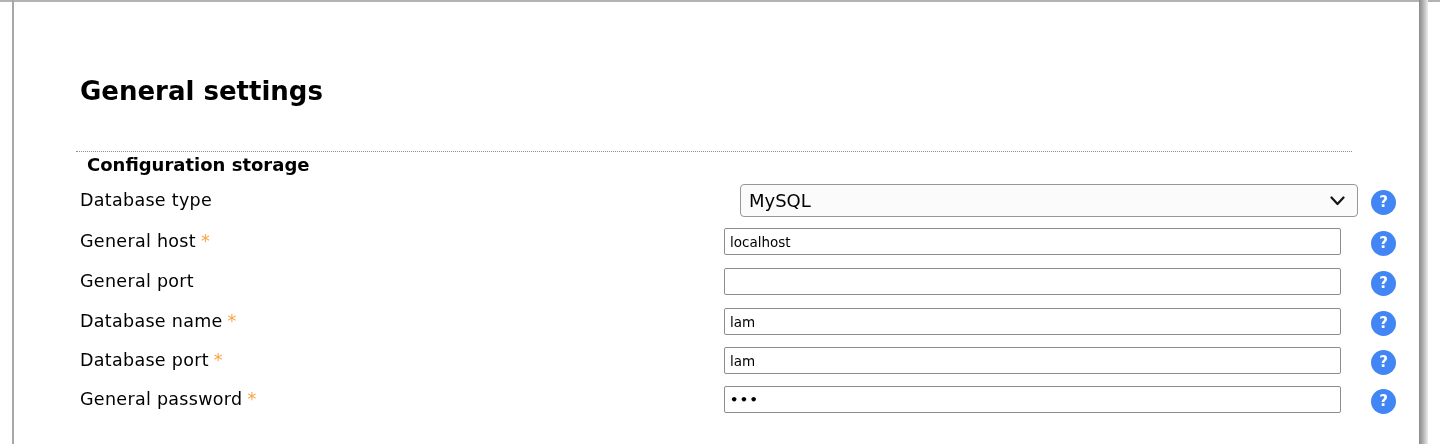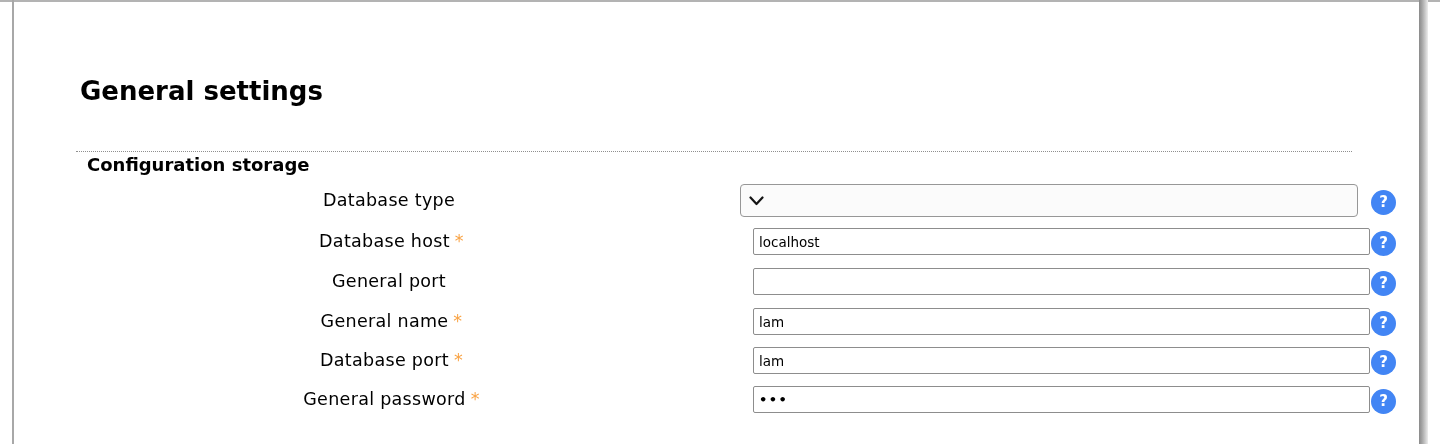--- a/index.html
+++ b/index.html
@@ -31,38 +31,38 @@
     font-size: 18px; font-weight: bold; line-height: 22px; white-space: nowrap; margin-top: 27px;
   }
   .section-rule {
     position: absolute; left: 76px; top: 151px; width: 1276px; height: 0;
     border-top: 1px dotted #8f8f8f;
   }
 
   
   .row-label {
     position: absolute; left: 80px; width: 623px;
-    text-align: center; font-size: 17.5px; line-height: 20px;
+    text-align: left; font-size: 17.5px; line-height: 20px;
     letter-spacing: 0.3px; white-space: nowrap;
   }
   .required { color: #f9a242; margin-left: 5px; }
 
   .top-r1 { top: 190px; } .top-r2 { top: 231px; } .top-r3 { top: 271px; }
   .top-r4 { top: 311px; } .top-r5 { top: 350px; } .top-r6 { top: 389px; }
 
   .select-box {
     position: absolute; left: 740px; top: 184px; width: 618px; height: 33px;
     border: 1px solid #979797; border-radius: 4px; background: #fbfbfb;
     display: flex; align-items: center; padding: 0 12px 0 8px; cursor: default;
   }
   .select-text { flex: 1; font-size: 18px; line-height: 31px; }
   .chevron { width: 15px; height: 10px; flex: 0 0 auto; }
 
   .text-input {
-    position: absolute; left: 753px; width: 617px; height: 27px;
+    position: absolute; left: 724px; width: 617px; height: 27px;
     border: 1px solid #8d8d8d; border-radius: 2px; background: #fff;
     font-family: "DejaVu Sans", sans-serif; font-size: 13.5px;
     padding: 0 4px 0 5px; color: #000; outline: none;
   }
   .pw { font-size: 13px; font-weight: bold; letter-spacing: 1.5px; }
   .in-r2 { top: 228px; } .in-r3 { top: 268px; } .in-r4 { top: 308px; }
   .in-r5 { top: 347px; } .in-r6 { top: 386px; }
 
   .help {
     position: absolute; left: 1371px; width: 25px; height: 25px;
@@ -79,40 +79,41 @@
 <div class="scrollbar"></div>
 
 <h1 class="page-title">General settings</h1>
 <h2 class="section-heading">Configuration storage</h2>
 <div class="section-rule"></div>
 
 <div class="row-label top-r1">
   <span>Database type</span><span class="required"></span>
 </div>
 <div class="select-box">
+  <span class="select-text">MySQL</span>
   <svg class="chevron" viewBox="0 0 15 10">
     <polyline points="1.5,1.5 7.5,8 13.5,1.5" fill="none" stroke="#141414" stroke-width="2.2" stroke-linecap="round" stroke-linejoin="round"></polyline>
   </svg>
 </div>
 <div class="help top-r1">?</div>
 
 <div class="row-label top-r2">
-  <span>Database host</span><span class="required">*</span>
+  <span>General host</span><span class="required">*</span>
 </div>
 <input type="text" class="text-input in-r2" value="localhost" style="">
 <div class="help top-r2">?</div>
 
 <div class="row-label top-r3">
   <span>General port</span><span class="required"></span>
 </div>
 <input type="text" class="text-input in-r3" value="" style="">
 <div class="help top-r3">?</div>
 
 <div class="row-label top-r4">
-  <span>General name</span><span class="required">*</span>
+  <span>Database name</span><span class="required">*</span>
 </div>
 <input type="text" class="text-input in-r4" value="lam" style="">
 <div class="help top-r4">?</div>
 
 <div class="row-label top-r5">
   <span>Database port</span><span class="required">*</span>
 </div>
 <input type="text" class="text-input in-r5" value="lam" style="">
 <div class="help top-r5">?</div>
 

